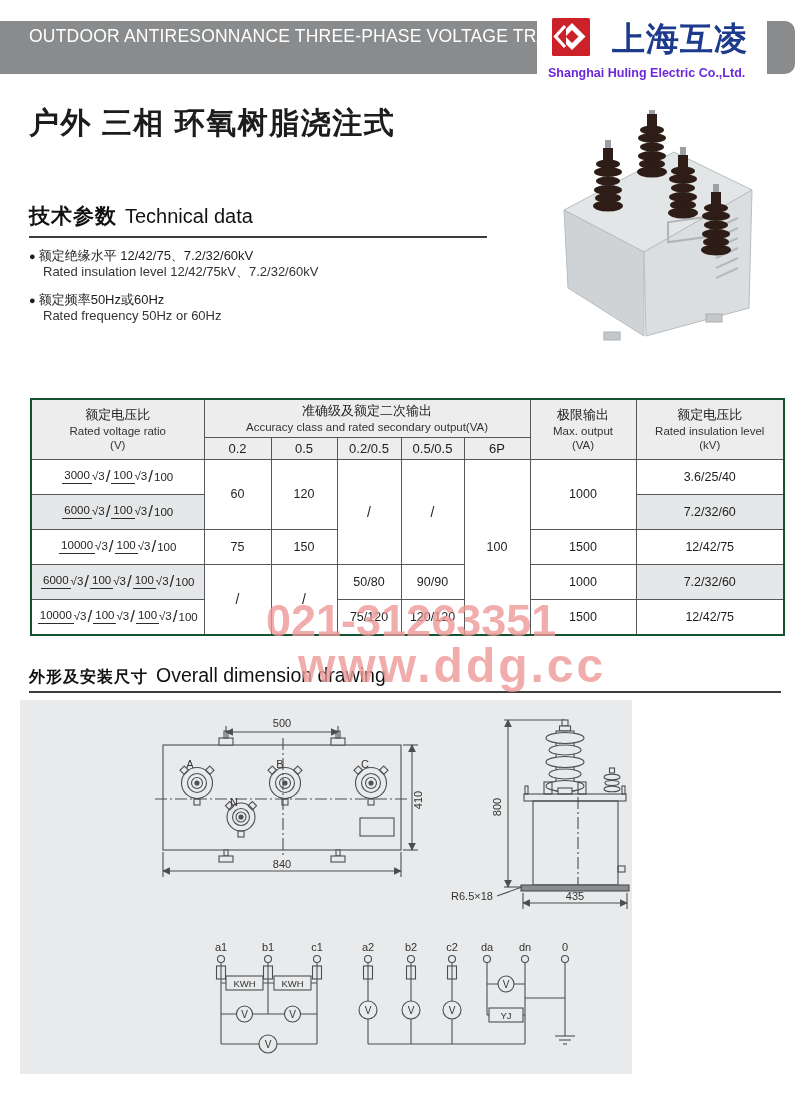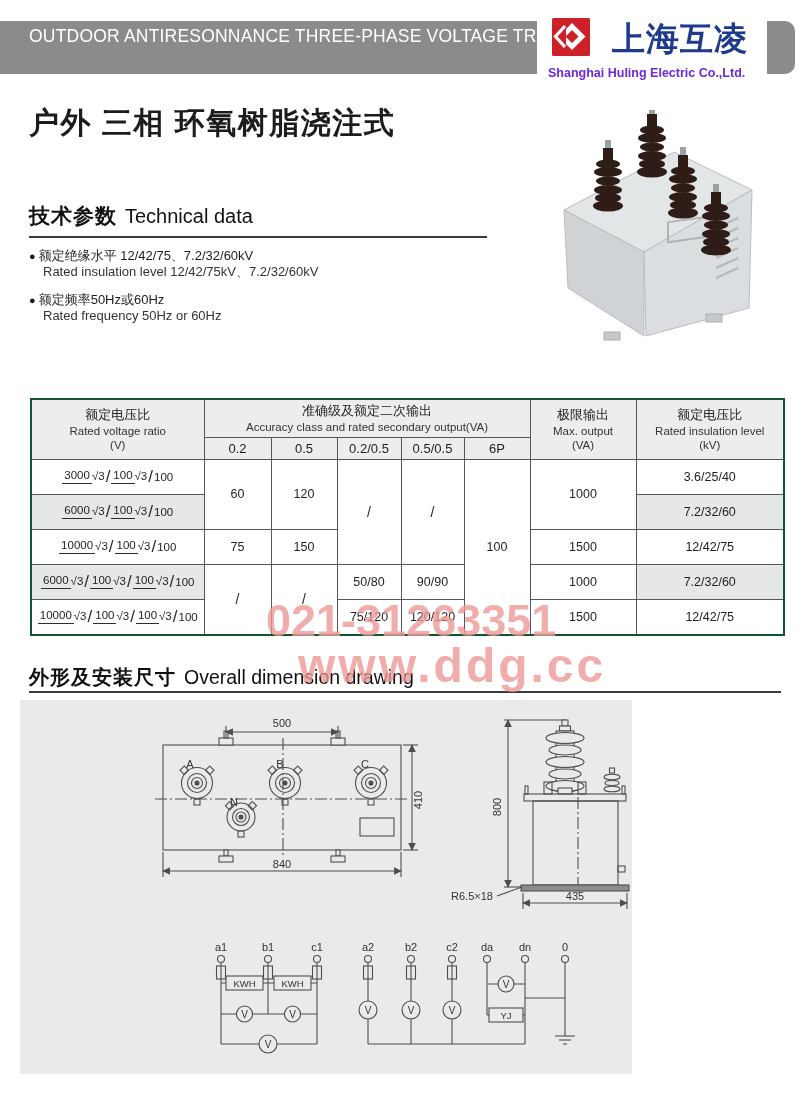--- a/index.html
+++ b/index.html
@@ -316,21 +316,21 @@
             </span></td>
           <td>75/120</td>
           <td>120/120</td>
           <td>1500</td>
           <td>12/42/75</td>
         </tr>
       </tbody>
   </table>
 
   <div class="dim-title sec-title">
-    <span class="t-zh" style="font-size:20px;">外形及安装尺寸</span><span class="t-en" style="font-size:19.5px;">Overall dimension drawing</span>
+    <span class="t-zh" style="font-size:16px;">外形及安装尺寸</span><span class="t-en" style="font-size:19.5px;">Overall dimension drawing</span>
   </div>
   <div class="dim-rule"></div>
 
   <div class="panel">
     <svg width="742" height="374" viewBox="0 0 742 374">
       <defs>
         <marker id="arr" viewBox="0 0 10 10" refX="9" refY="5" markerWidth="7" markerHeight="7" orient="auto-start-reverse">
           <path d="M0,0 L10,5 L0,10 z" fill="#4b4d50"></path>
         </marker>
       </defs>

